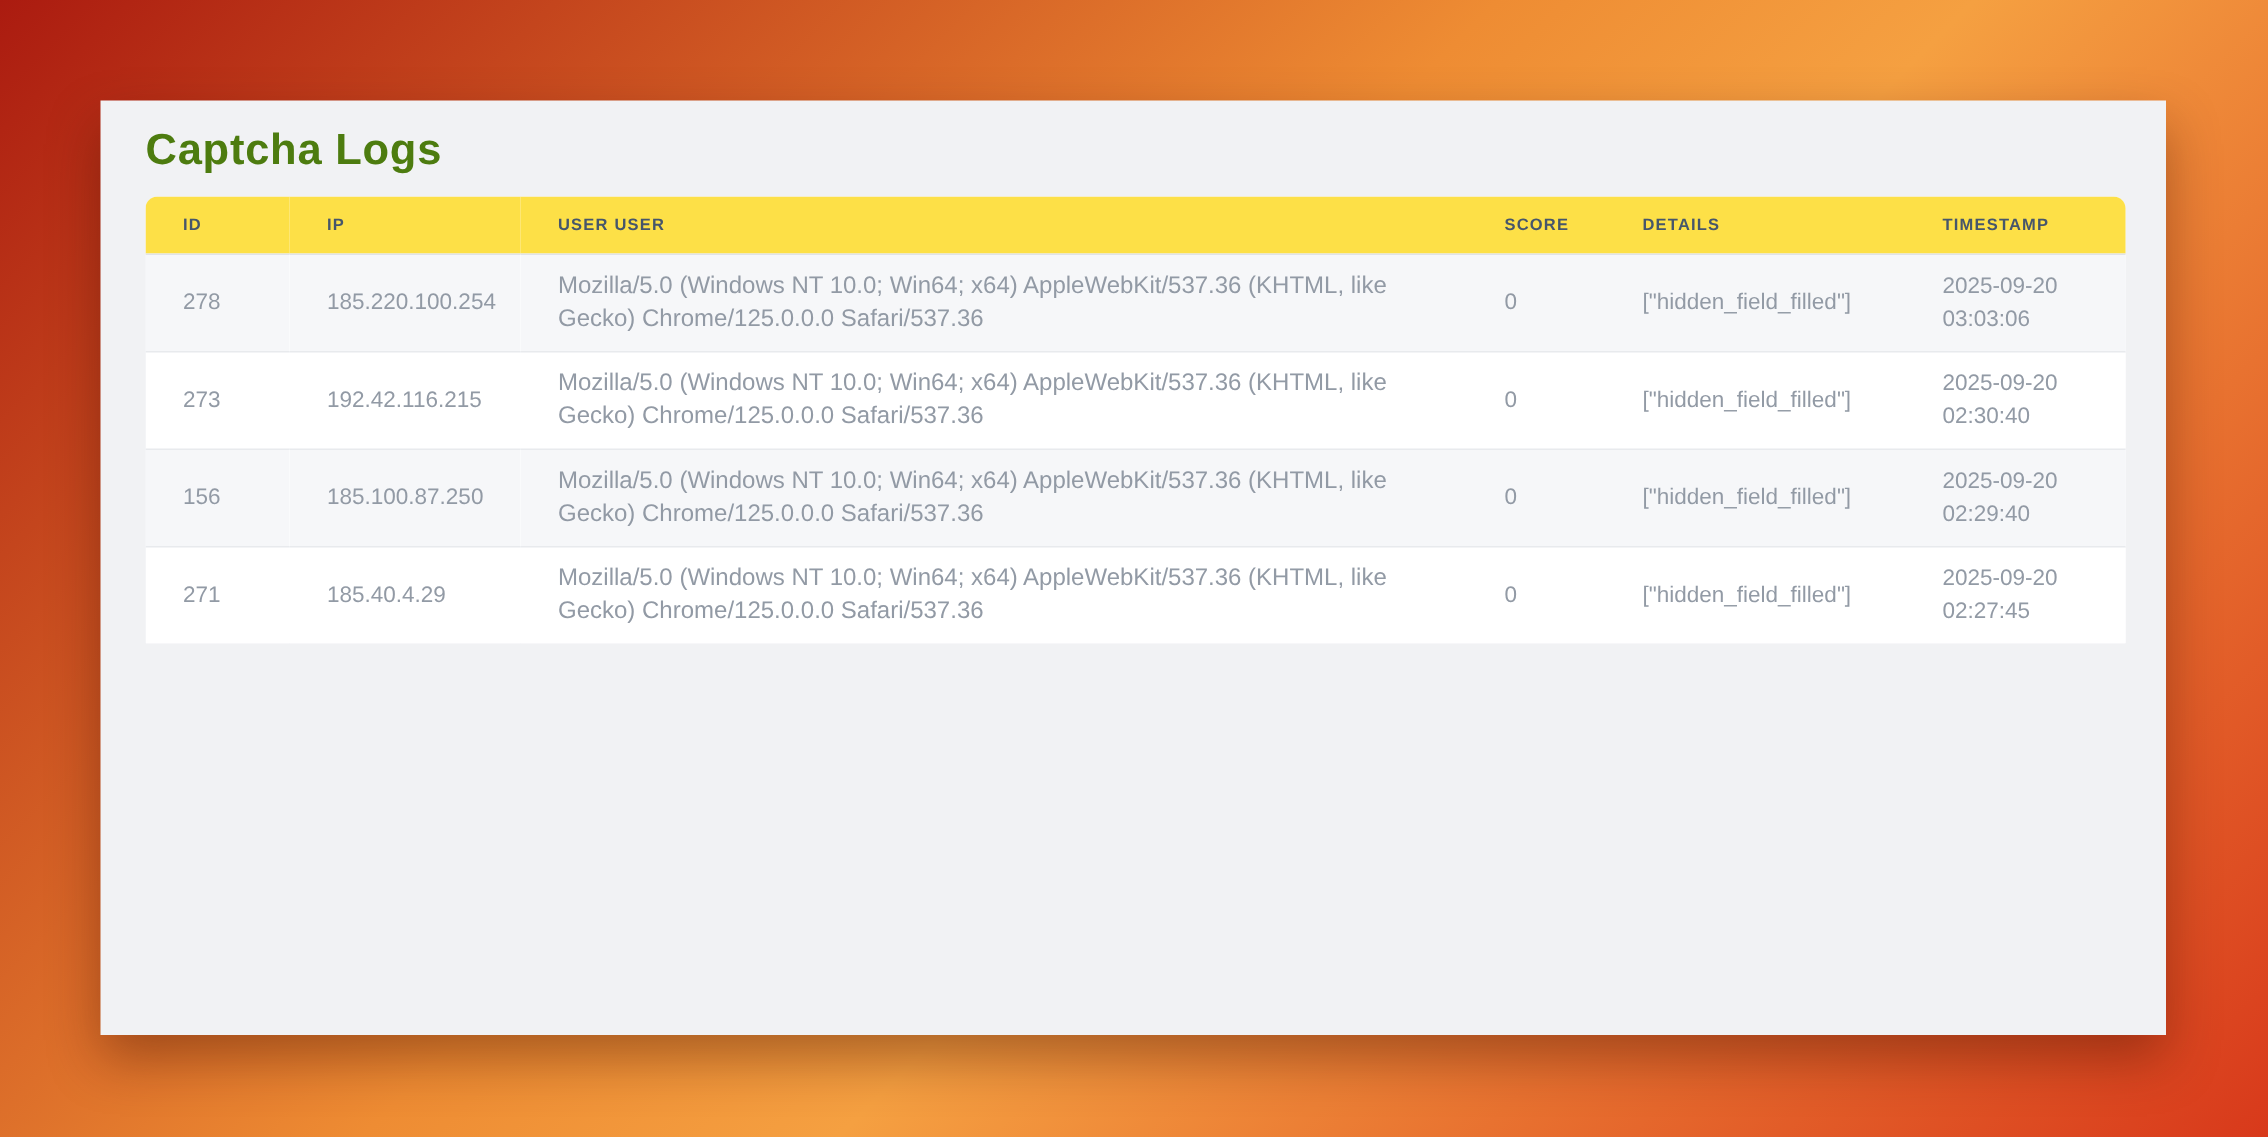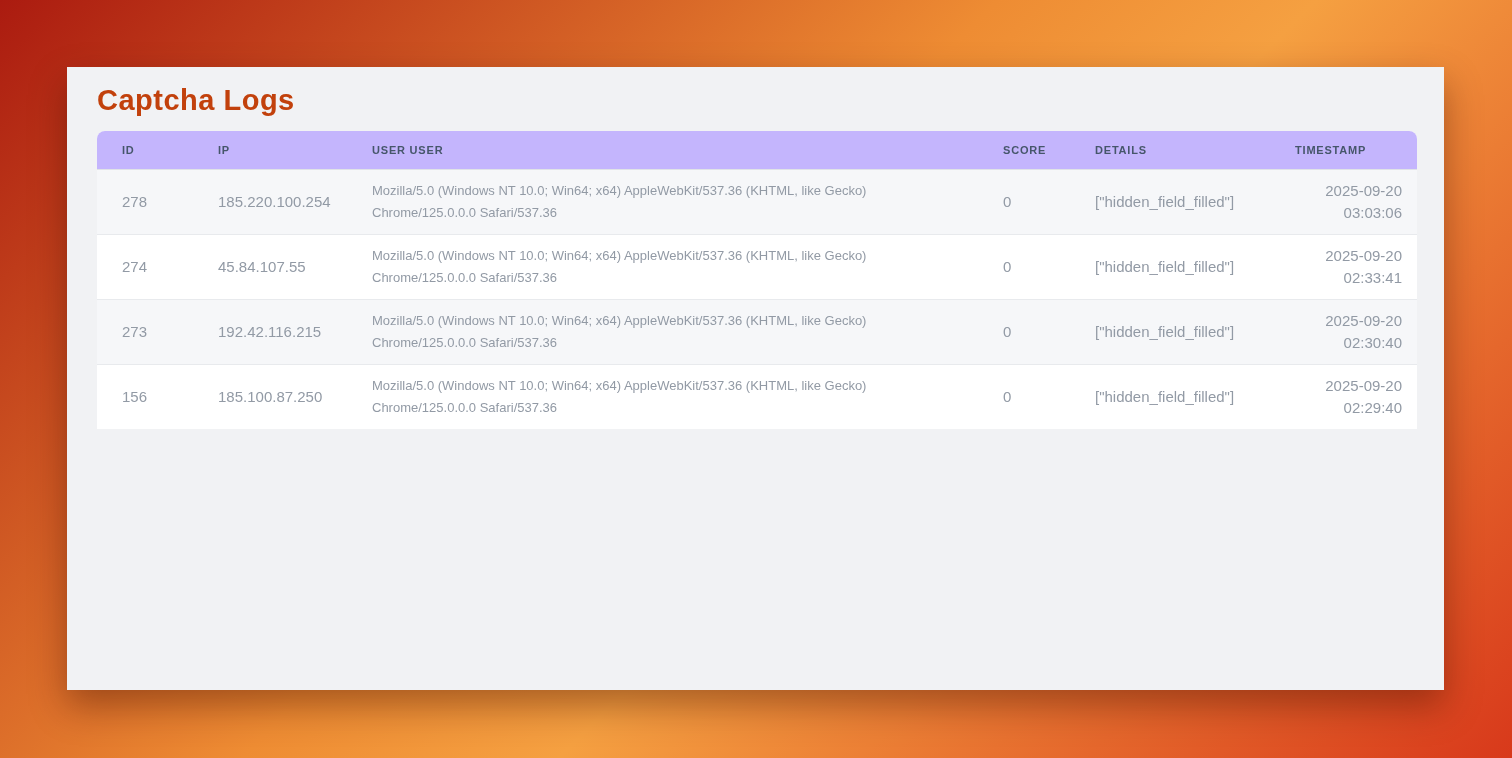--- a/index.html
+++ b/index.html
@@ -25,21 +25,21 @@
     box-shadow: 0 16px 34px rgba(70, 15, 0, 0.42);
     overflow: hidden;
   }
   .page-title {
     margin: 0;
     padding: 15px 30px 13px 30px;
     font-size: 29px;
     line-height: 36px;
     font-weight: 600;
     letter-spacing: 0.5px;
-    color: #c2410c;
+    color: #4d7c0f;
   }
   .table-wrap {
     margin: 0 27px 0 30px;
     border-radius: 8px 8px 0 0;
     overflow: hidden;
     background: #ffffff;
   }
   table {
     width: 100%;
     border-collapse: collapse;
@@ -54,39 +54,39 @@
   col.c-ts { width: 148px; }
   thead th {
     height: 38px;
     padding: 0 24px 0 25px;
     text-align: left;
     vertical-align: middle;
     font-size: 11px;
     font-weight: 700;
     letter-spacing: 0.8px;
     color: #46566b;
-    background: #c4b5fd;
+    background: #fde047;
     border-bottom: 1px solid #e0e3e7;
     white-space: nowrap;
   }
   tbody td {
     height: 65px;
     padding: 10px 24px 10px 25px;
     vertical-align: middle;
     font-size: 15px;
     line-height: 22px;
     color: #929aa5;
     background: #ffffff;
     overflow: hidden;
   }
   tbody tr:nth-child(odd) td { background: #f6f7f9; }
   tbody tr + tr td { border-top: 1px solid #e8eaed; }
-  td.cell-ua { font-size: 13px; }
+  td.cell-ua { font-size: 16px; }
   td.cell-details { white-space: nowrap; padding-right: 10px; }
-  td.cell-ts { padding-right: 16px; text-align: right; }
+  td.cell-ts { padding-right: 16px; }
 </style>
 </head>
 <body>
 
 <div class="stage">
   <div class="card">
     <h1 class="page-title">Captcha Logs</h1>
     <div class="table-wrap">
       <table>
         <colgroup>
@@ -113,44 +113,44 @@
     <td class="cell-ip">185.220.100.254</td>
     <td class="cell-ua">Mozilla/5.0 (Windows NT 10.0; Win64; x64) AppleWebKit/537.36 (KHTML, like Gecko) Chrome/125.0.0.0 Safari/537.36</td>
     <td class="cell-score">0</td>
     <td class="cell-details">["hidden_field_filled"]</td>
     <td class="cell-ts">2025-09-20 03:03:06</td>
   </tr>
 
 
 
 
-  <tr>
-    <td class="cell-id">274</td>
-    <td class="cell-ip">45.84.107.55</td>
-    <td class="cell-ua">Mozilla/5.0 (Windows NT 10.0; Win64; x64) AppleWebKit/537.36 (KHTML, like Gecko) Chrome/125.0.0.0 Safari/537.36</td>
-    <td class="cell-score">0</td>
-    <td class="cell-details">["hidden_field_filled"]</td>
-    <td class="cell-ts">2025-09-20 02:33:41</td>
-  </tr>
 
   <tr>
     <td class="cell-id">273</td>
     <td class="cell-ip">192.42.116.215</td>
     <td class="cell-ua">Mozilla/5.0 (Windows NT 10.0; Win64; x64) AppleWebKit/537.36 (KHTML, like Gecko) Chrome/125.0.0.0 Safari/537.36</td>
     <td class="cell-score">0</td>
     <td class="cell-details">["hidden_field_filled"]</td>
     <td class="cell-ts">2025-09-20 02:30:40</td>
   </tr>
 
   <tr>
     <td class="cell-id">156</td>
     <td class="cell-ip">185.100.87.250</td>
     <td class="cell-ua">Mozilla/5.0 (Windows NT 10.0; Win64; x64) AppleWebKit/537.36 (KHTML, like Gecko) Chrome/125.0.0.0 Safari/537.36</td>
     <td class="cell-score">0</td>
     <td class="cell-details">["hidden_field_filled"]</td>
     <td class="cell-ts">2025-09-20 02:29:40</td>
   </tr>
 
+  <tr>
+    <td class="cell-id">271</td>
+    <td class="cell-ip">185.40.4.29</td>
+    <td class="cell-ua">Mozilla/5.0 (Windows NT 10.0; Win64; x64) AppleWebKit/537.36 (KHTML, like Gecko) Chrome/125.0.0.0 Safari/537.36</td>
+    <td class="cell-score">0</td>
+    <td class="cell-details">["hidden_field_filled"]</td>
+    <td class="cell-ts">2025-09-20 02:27:45</td>
+  </tr>
 </tbody>
       </table>
     </div>
   </div>
 </div>
 
 </body></html>

